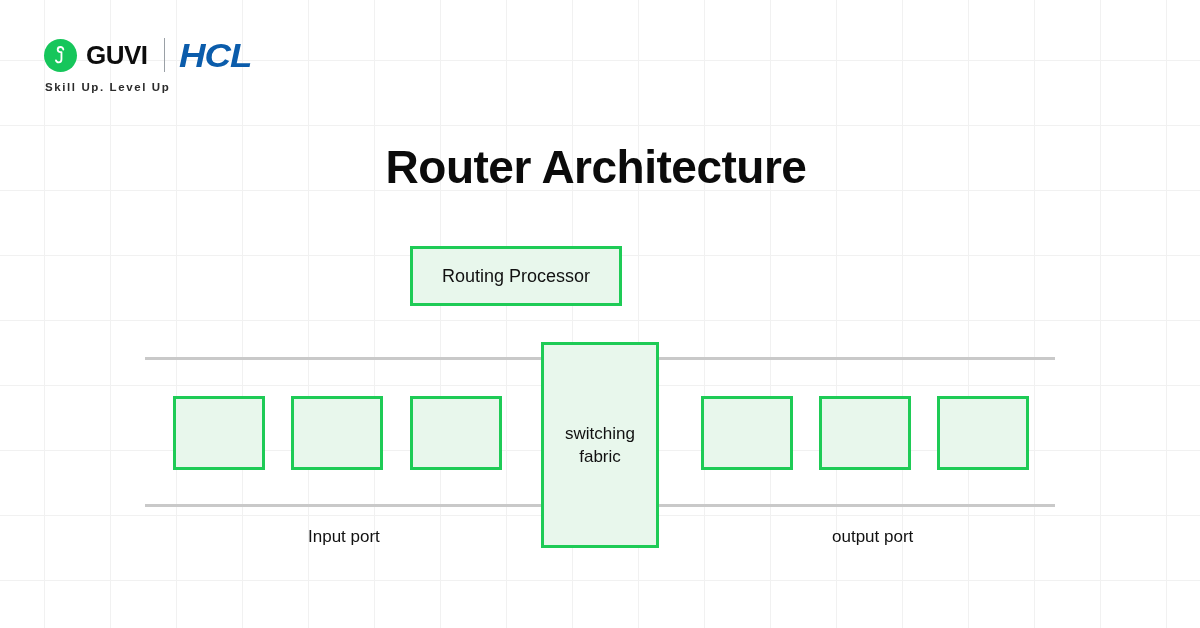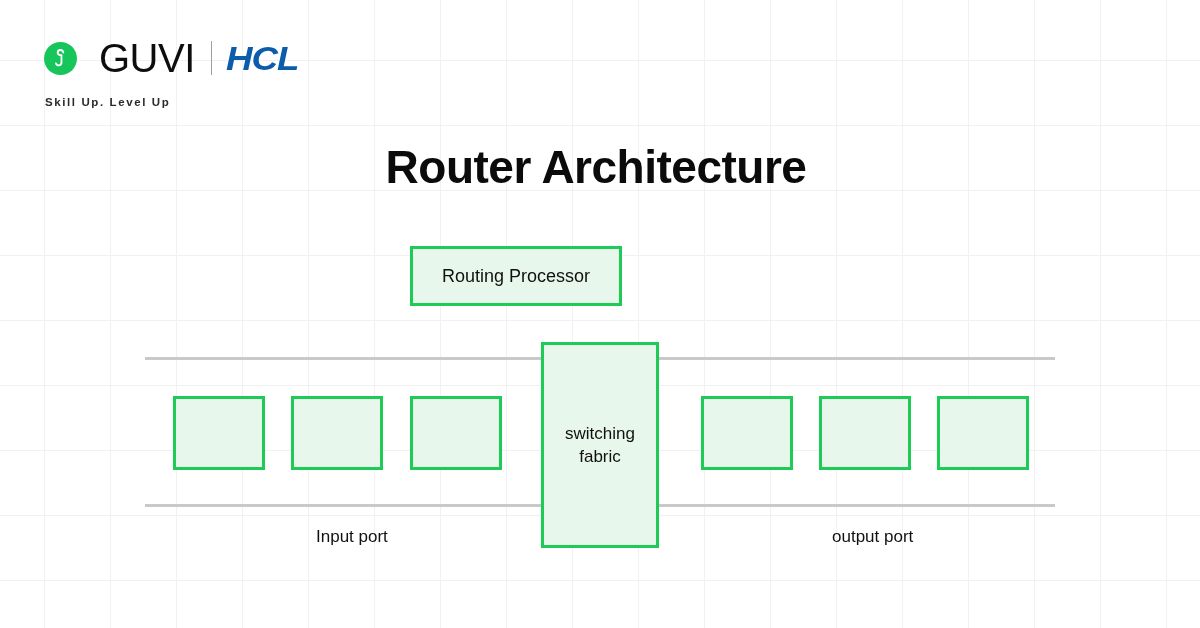--- a/index.html
+++ b/index.html
@@ -45,23 +45,23 @@
     height: 33px;
     border-radius: 50%;
     background: #16c65b;
     display: flex;
     align-items: center;
     justify-content: center;
     flex: none;
   }
   .guvi-mark svg { display: block; }
   .guvi-word {
-    margin-left: 22px;
-    font-size: 40px;
-    font-weight: normal;
+    margin-left: 9px;
+    font-size: 26px;
+    font-weight: bold;
     letter-spacing: -0.5px;
     color: #0d0d0d;
     line-height: 1;
     font-family: "Liberation Sans", sans-serif;
   }
   .brand-divider {
     width: 1px;
     height: 34px;
     background: #9aa0a6;
     margin: 0 14px 0 16px;
@@ -71,21 +71,21 @@
     font-weight: bold;
     font-style: italic;
     letter-spacing: -1px;
     color: #0b5cab;
     line-height: 1;
     font-family: "Liberation Sans", sans-serif;
     transform: scaleX(1.08);
     transform-origin: left center;
   }
   .brand-tagline {
-    margin-top: 18px;
+    margin-top: 9px;
     margin-left: 1px;
     font-size: 11.5px;
     font-weight: bold;
     letter-spacing: 1.6px;
     color: #2b2b2b;
     font-family: "Liberation Sans", sans-serif;
   }
 
   
   .diagram-title {
@@ -157,21 +157,21 @@
 
   
   .caption {
     position: absolute;
     top: 527px;
     font-size: 17px;
     color: #111111;
     font-family: "Liberation Sans", sans-serif;
     white-space: nowrap;
   }
-  .caption-input  { left: 316px; text-align: right; }
+  .caption-input  { left: 308px; text-align: right; }
   .caption-output { left: 832px; }
 </style>
 </head>
 <body>
 
 <div id="canvas">
 
   <div class="brand">
     <div class="brand-row">
       <span class="guvi-mark">

